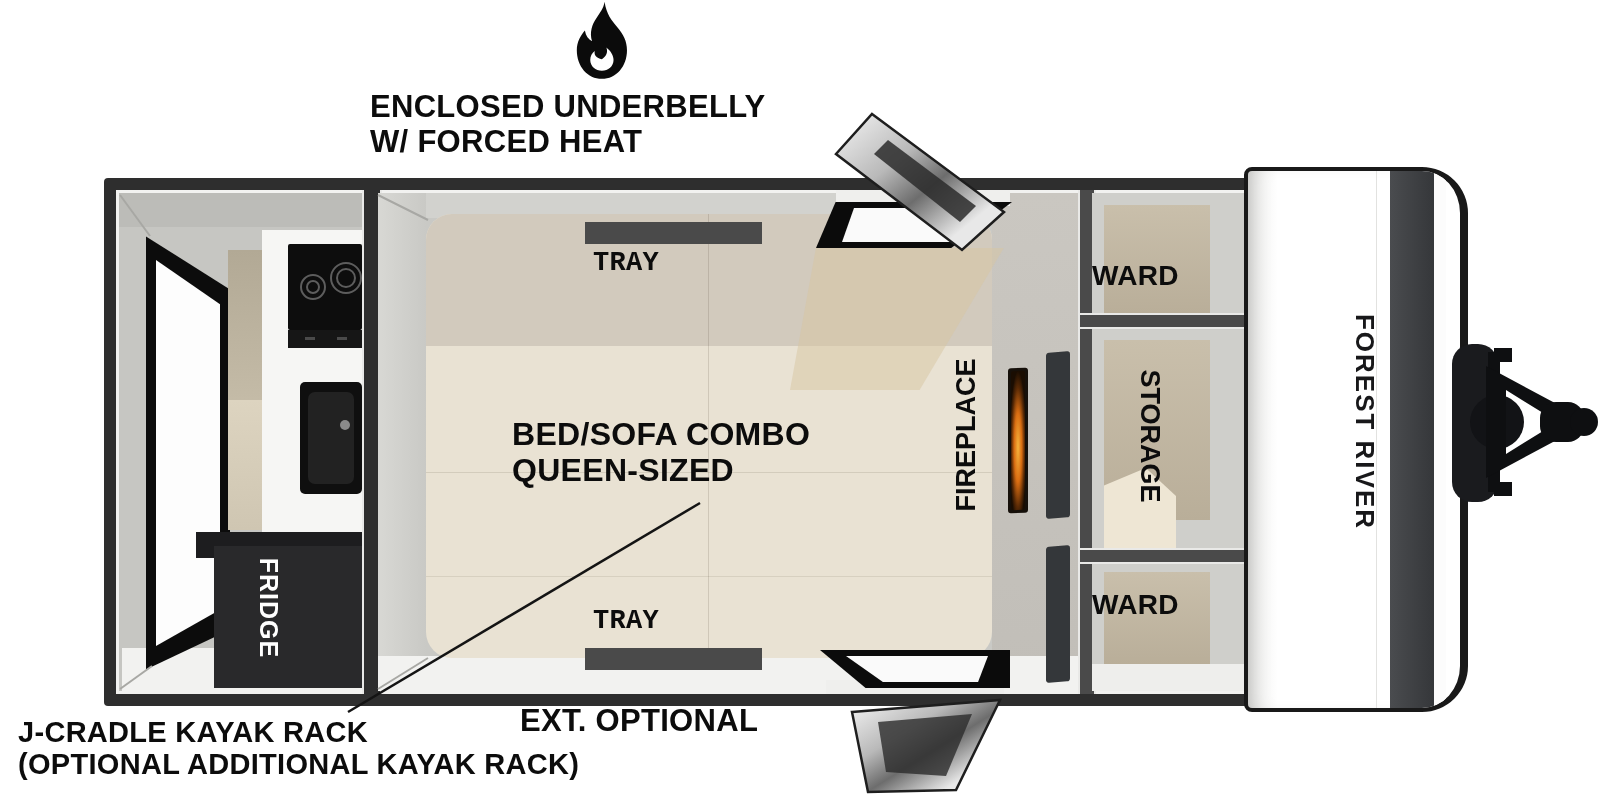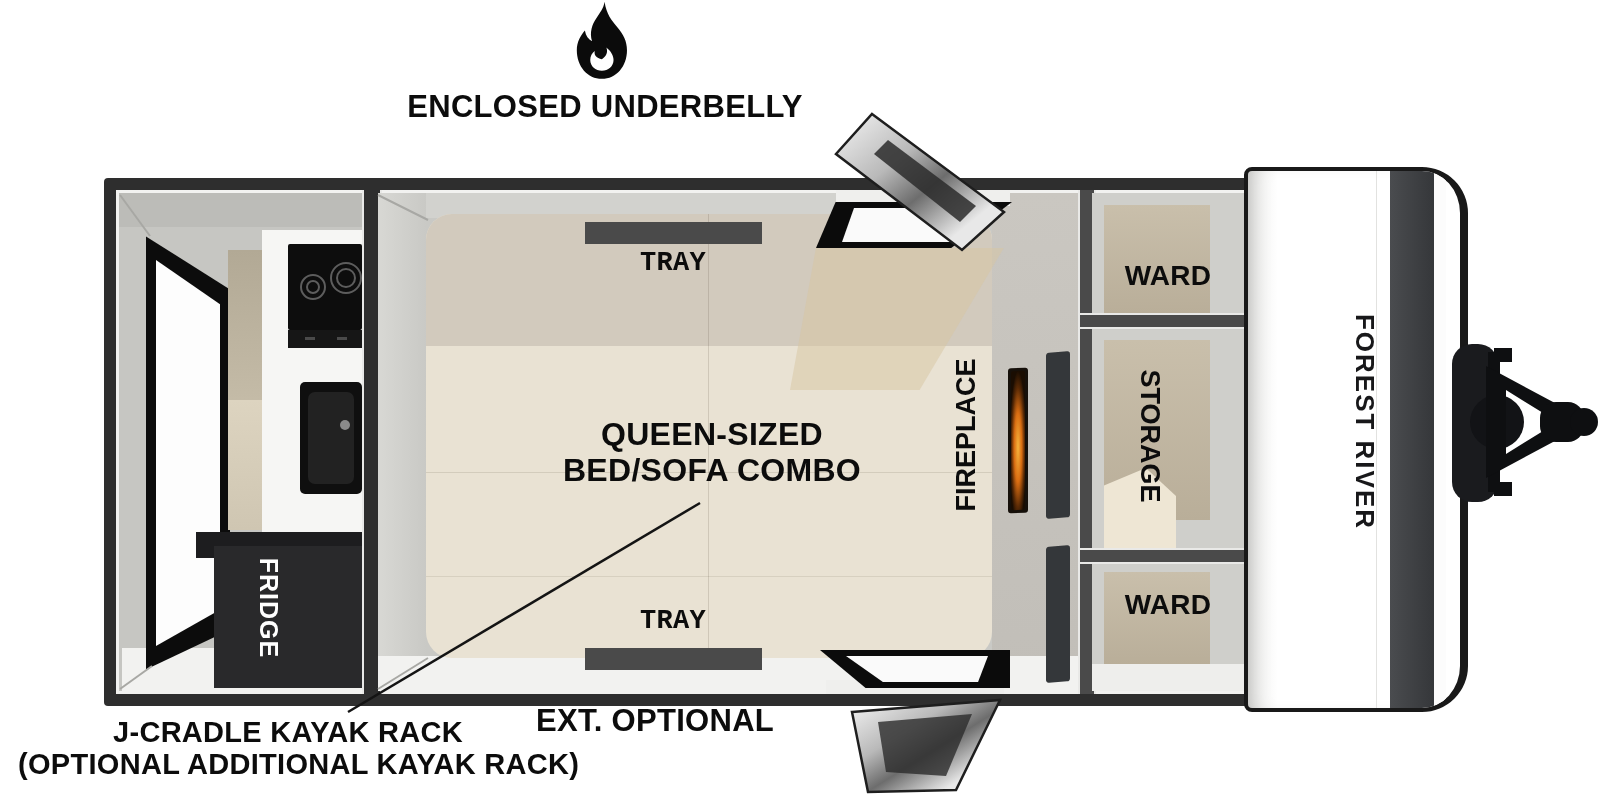--- a/index.html
+++ b/index.html
@@ -1,19 +1,19 @@
 <!DOCTYPE html>
 <html><head>
 <meta charset="utf-8">
 <style>
   html,body{margin:0;padding:0;background:#ffffff;}
   .canvas{position:relative;width:1600px;height:795px;background:#ffffff;overflow:hidden;
           font-family:"Liberation Sans",sans-serif;color:#0c0c0c;}
   .abs{position:absolute;}
-  .lbl{position:absolute;font-weight:700;text-align:center;letter-spacing:.3px;line-height:1.12;
+  .lbl{position:absolute;font-weight:700;text-align:left;letter-spacing:.3px;line-height:1.12;
        white-space:nowrap;color:#0c0c0c;}
   .lbl span{display:block;}
   .vtext{position:absolute;font-weight:700;text-align:center;white-space:nowrap;}
   .rot90{transform:rotate(90deg);}
   .rot-90{transform:rotate(-90deg);}
 
   
   .frame-outer{left:104px;top:178px;width:1152px;height:528px;background:#2e2e2e;border-radius:4px;}
   .frame-inner{left:116px;top:190px;width:1128px;height:504px;background:#cbcbc7;
                box-shadow:inset 0 0 0 3px #f2f2f0;}
@@ -118,20 +118,21 @@
 <body>
 
 <div class="canvas">
 
   <svg class="abs" style="left:572px;top:0;width:58px;height:86px" viewBox="0 0 64 96">
     <path fill="#0b0b0b" fill-rule="evenodd" d="M36 2 C38 16 44 23 50 30 C57 38 61 46 61 56 C61 74 49 88 33 88 C17 88 5 74 5 56 C5 47 9 40 14 34 C15 40 18 44 22 46 C19 36 22 27 27 20 C31 14 35 9 36 2 Z
       M33 66 C38 63 40 58 38 53 C43 57 46 62 46 67 C46 74 40 79 33 79 C26 79 20 74 20 67 C20 63 22 59 25 57 C24 62 27 65 33 66 Z"></path>
   </svg>
   <div class="lbl ann-top">
     <span>ENCLOSED UNDERBELLY</span>
+    <span>W/ FORCED HEAT</span>
   </div>
 
   <div class="abs frame-outer"></div>
   <div class="abs frame-inner"></div>
 
   <div class="abs kitchen"></div>
   <div class="abs kitchen-ceiling"></div>
   <div class="abs counter"></div>
   <div class="abs kitchen-floor"></div>
   <div class="abs window-frame"></div>
@@ -163,22 +164,22 @@
     <div class="bed-header"></div>
     <div class="bed-seam-v"></div>
     <div class="bed-seam-h1"></div>
     <div class="bed-seam-h2"></div>
   </div>
   <div class="abs tray tray-top"></div>
   <div class="abs tray tray-bottom"></div>
   <div class="lbl tray-lbl" style="left:593px;top:248px;">TRAY</div>
   <div class="lbl tray-lbl" style="left:593px;top:606px;">TRAY</div>
   <div class="lbl bed-lbl">
+    <span>BED/SOFA COMBO</span>
     <span>QUEEN-SIZED</span>
-    <span>BED/SOFA COMBO</span>
   </div>
   <div class="abs fp-insert">
     <div class="fp-flame"></div>
   </div>
   <div class="vtext rot-90" style="left:871px;top:420px;width:190px;height:30px;font-size:27px;">FIREPLACE</div>
   <div class="abs slat slat1"></div>
   <div class="abs slat slat2"></div>
 
   <div class="abs door-gap-top"></div>
   <div class="abs door-swing"></div>

